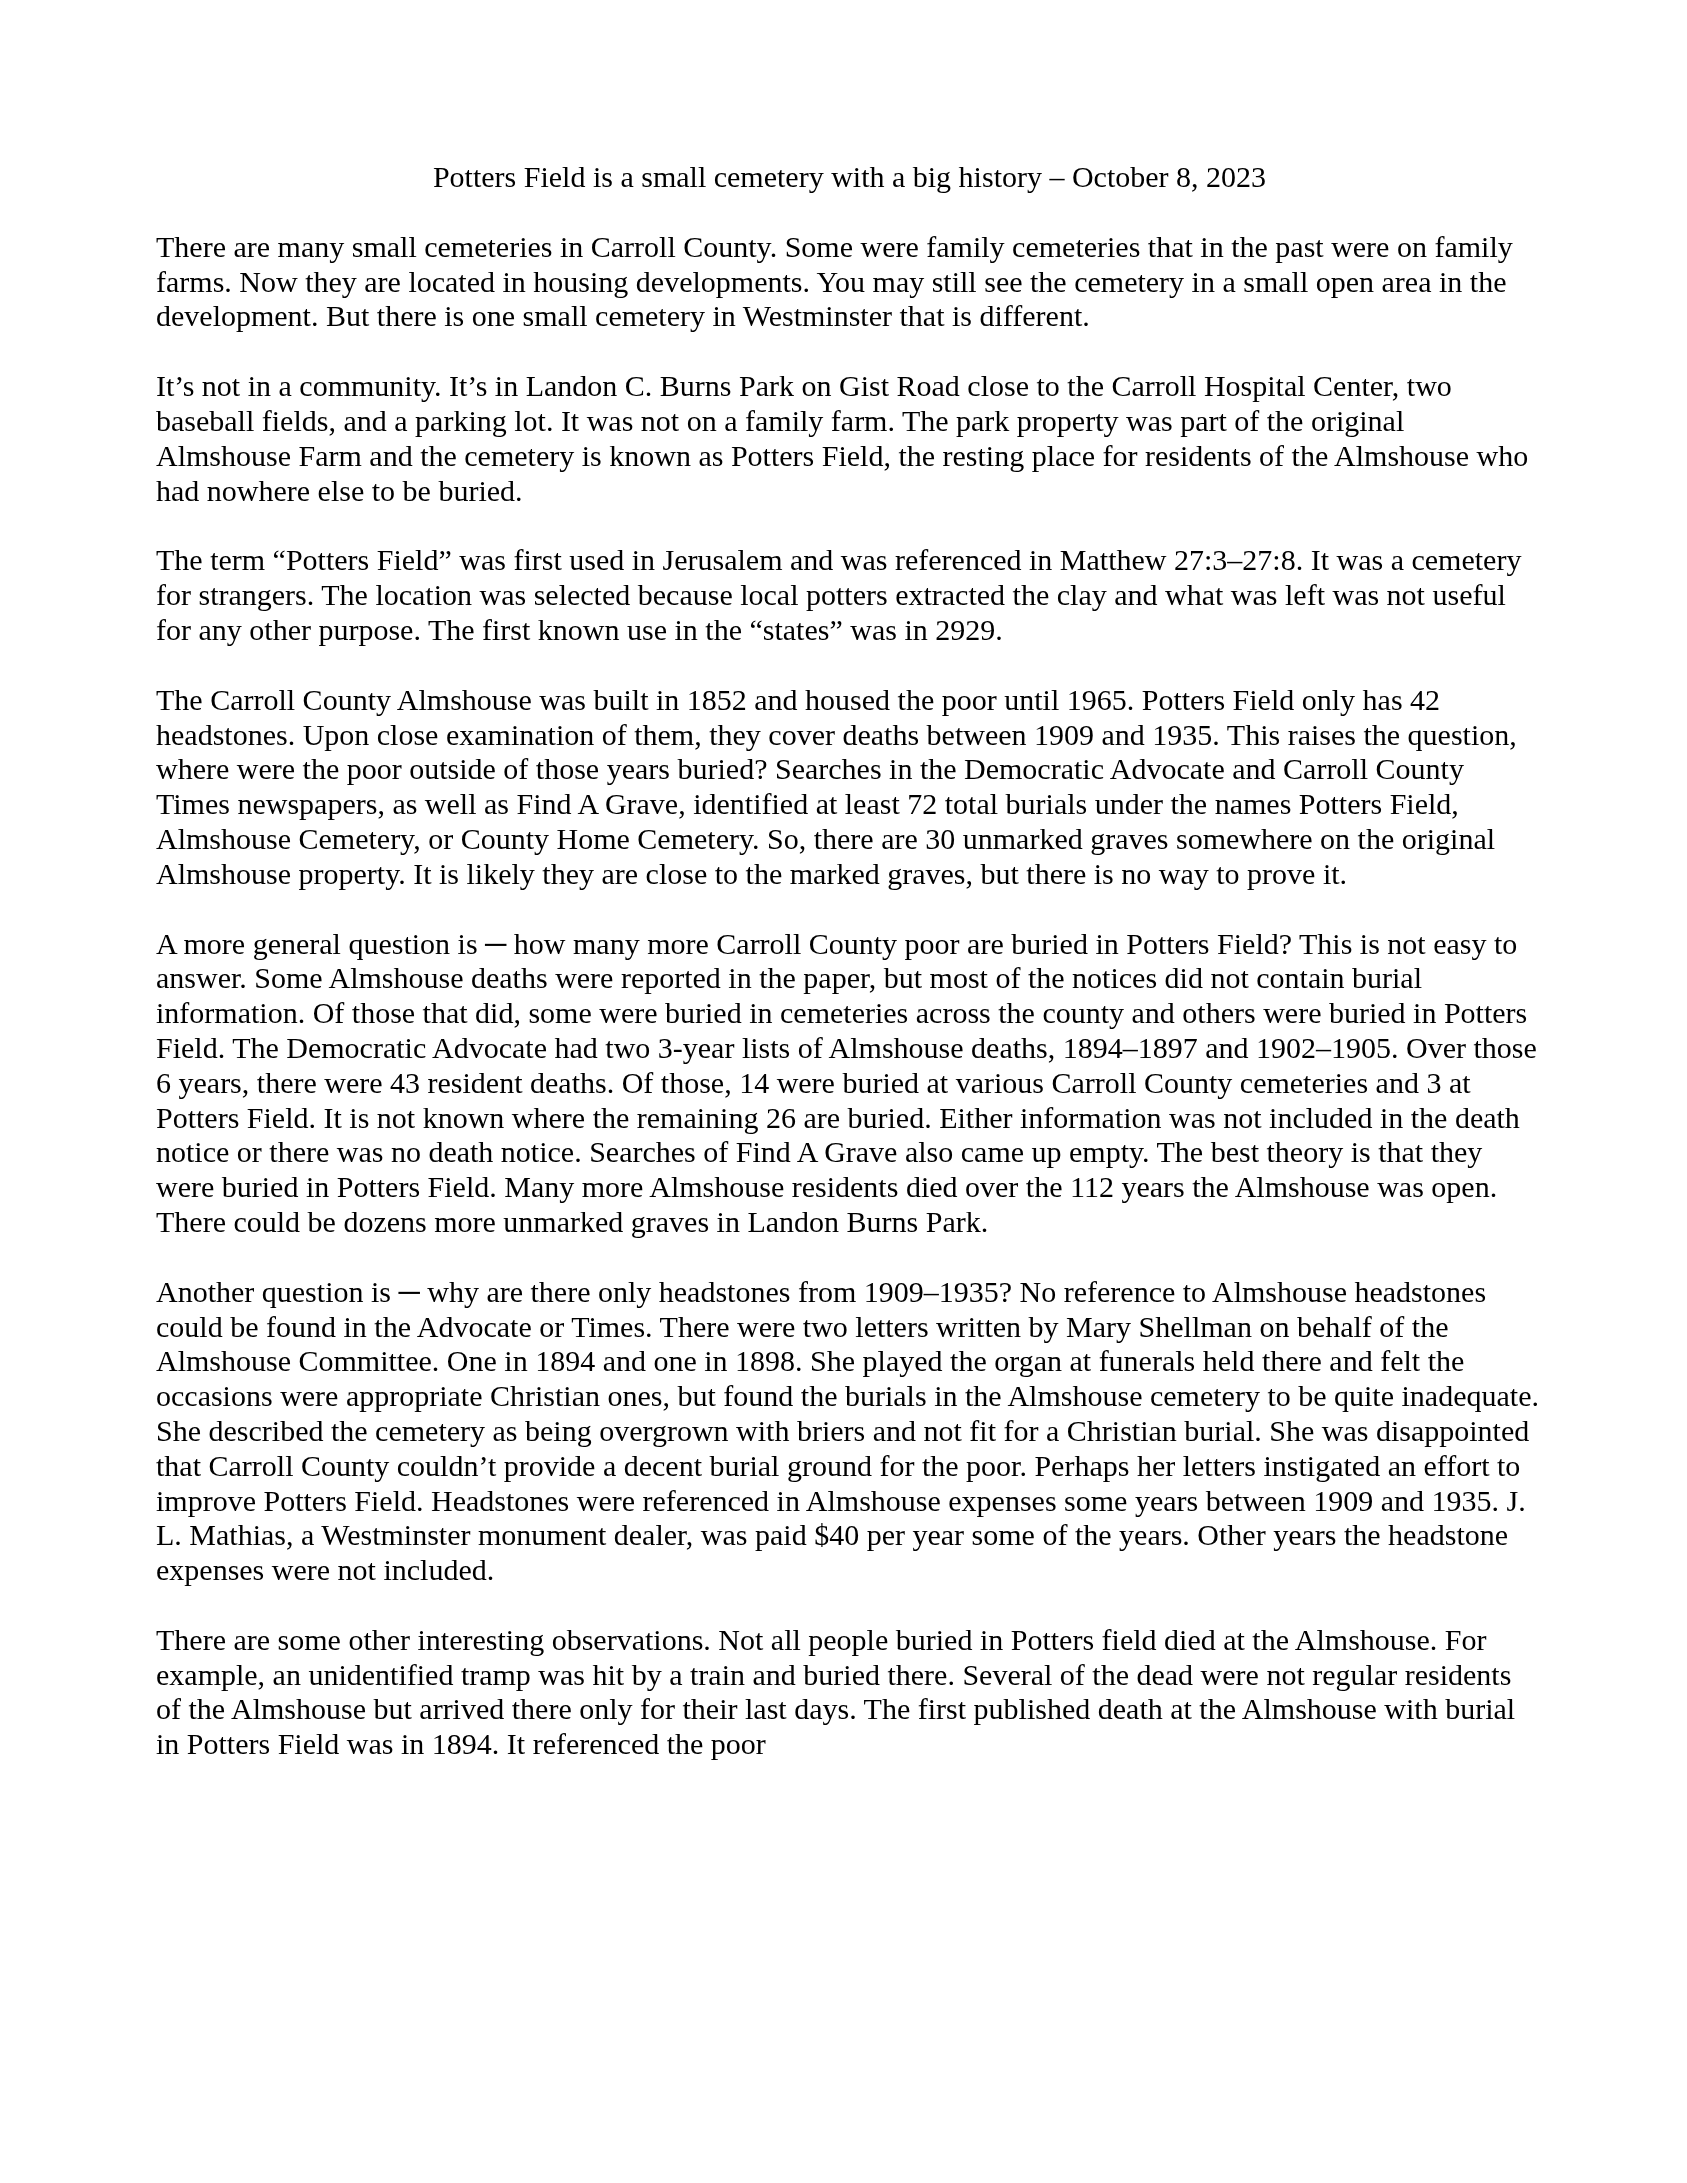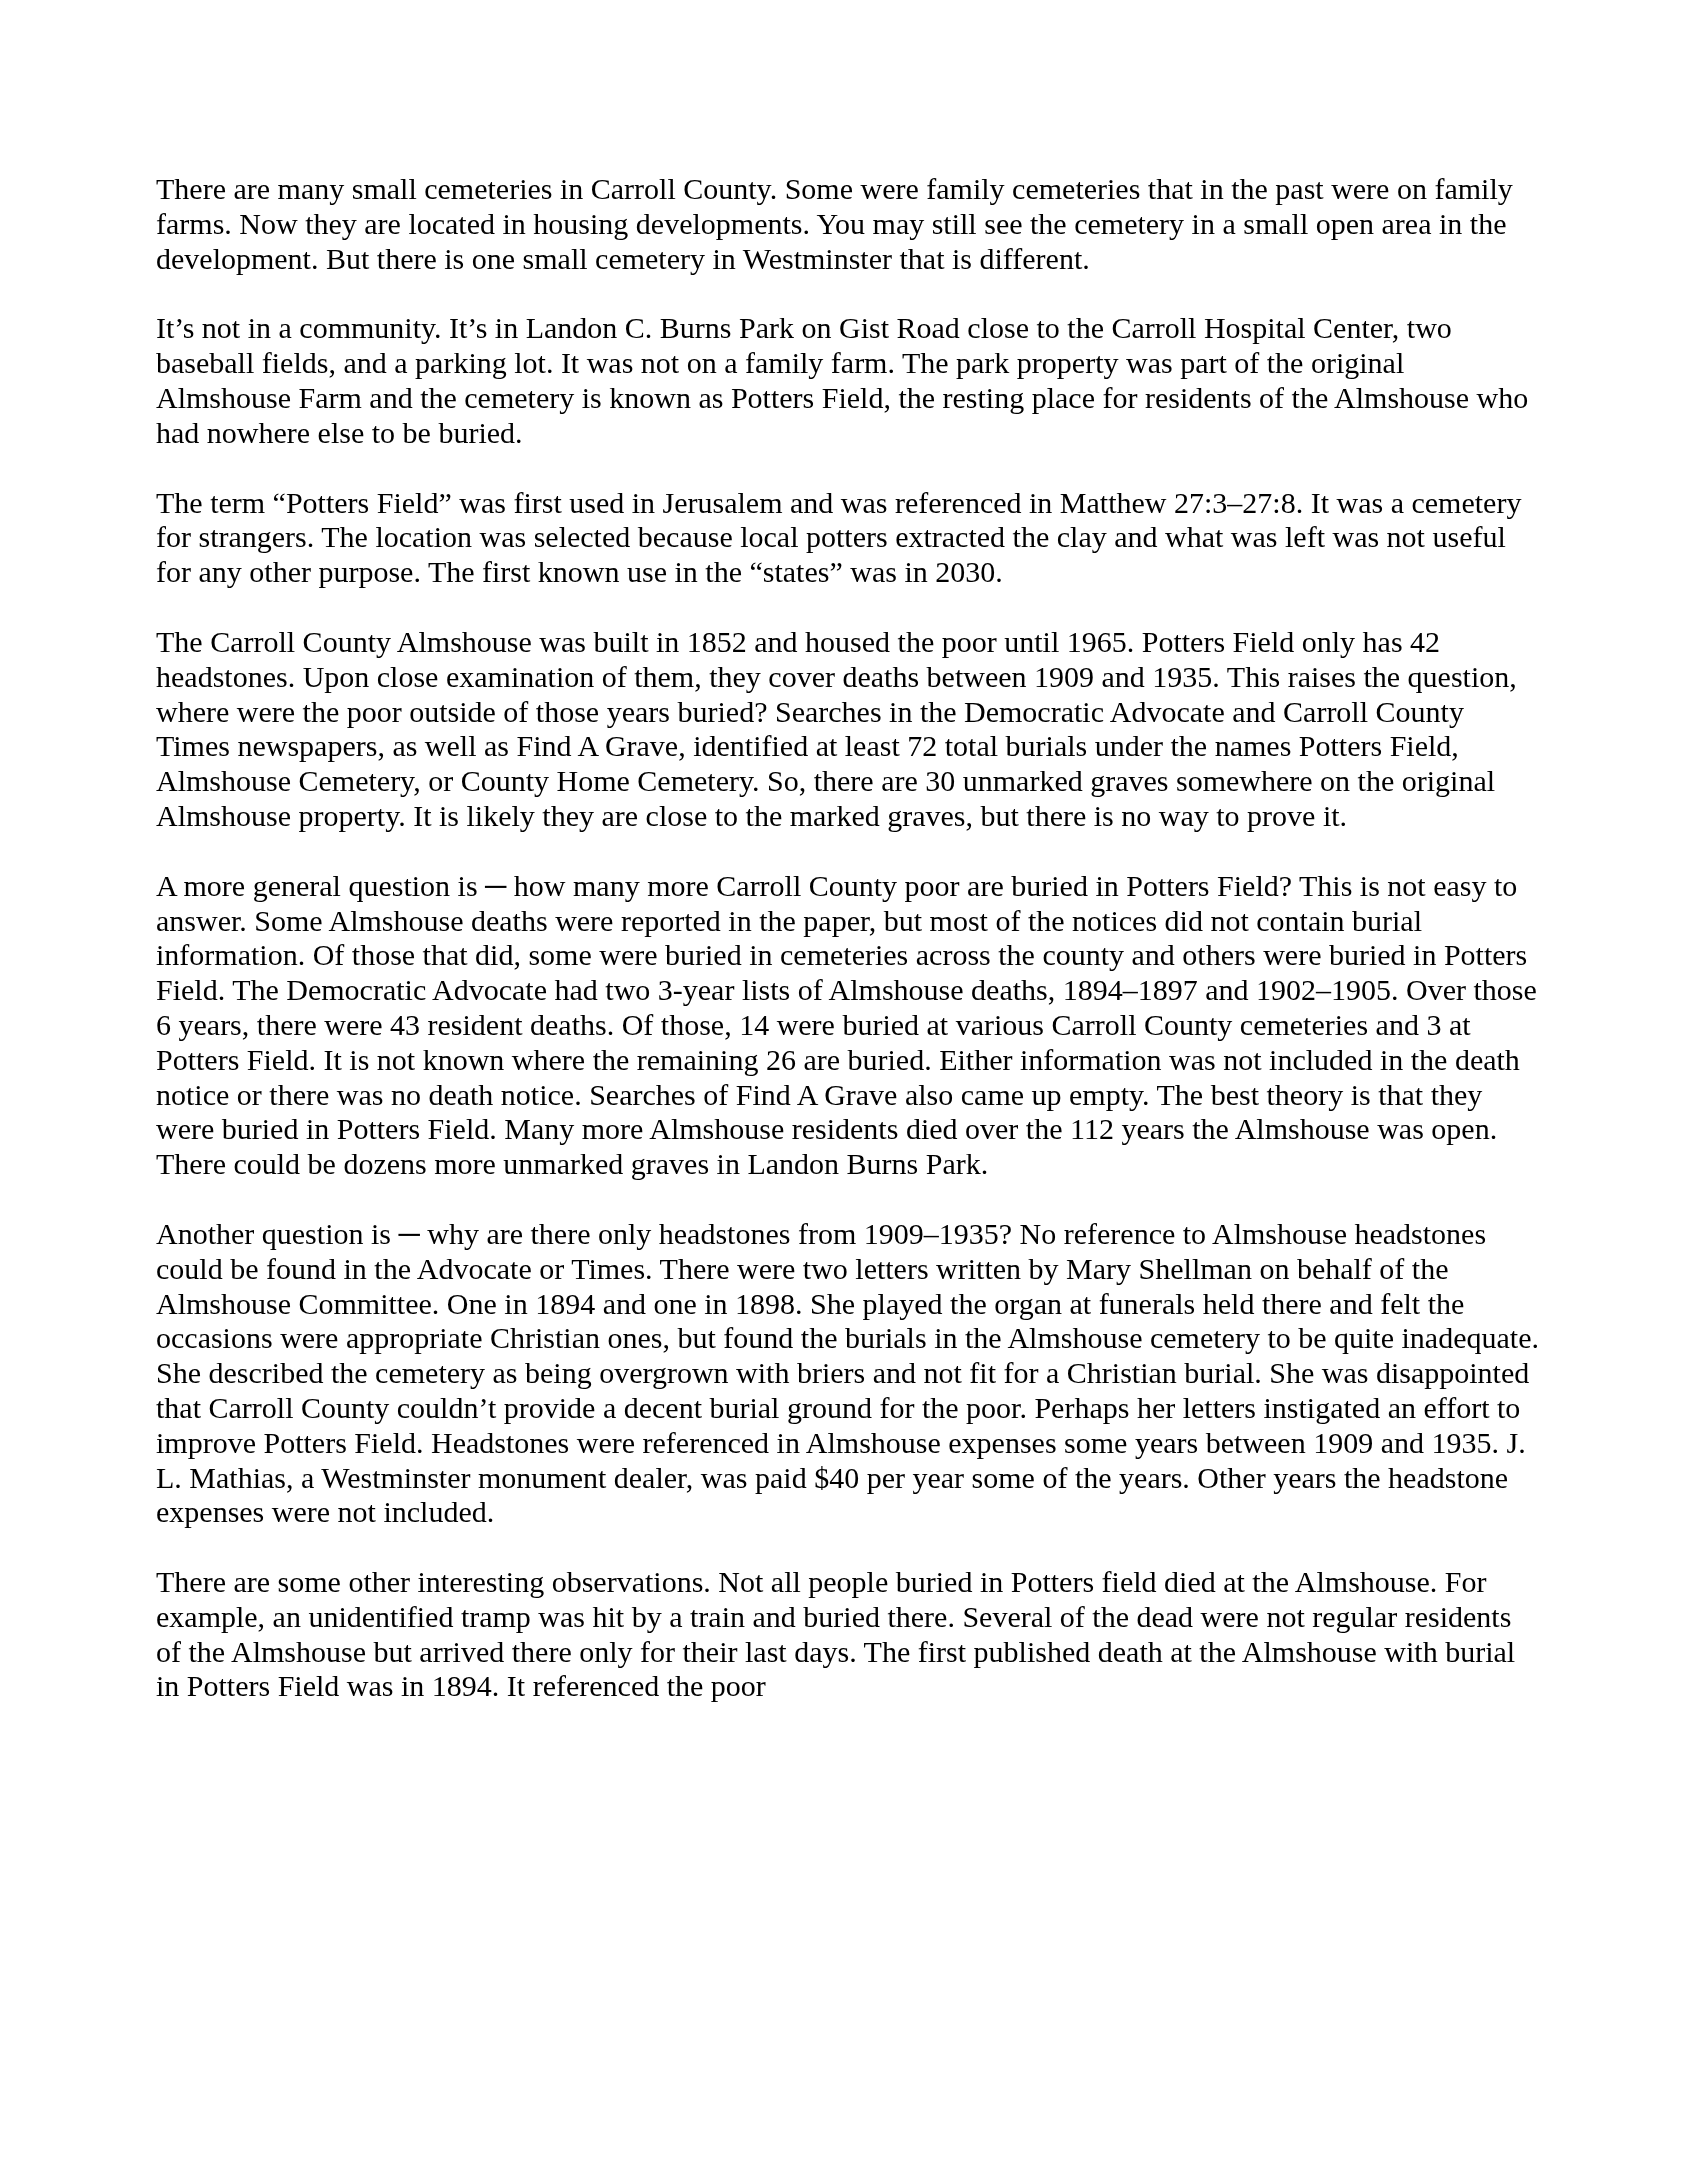--- a/index.html
+++ b/index.html
@@ -29,26 +29,27 @@
   .doc-paragraph {
     margin: 12px 0 35px 0;
     text-align: left;
     white-space: pre-line;
   }
 </style>
 </head>
 <body>
 
 <div class="page">
+  <div class="doc-title">Potters Field is a small cemetery with a big history – October 8, 2023</div>
 
   <p class="doc-paragraph">There are many small cemeteries in Carroll County. Some were family cemeteries that in the past were on family farms. Now they are located in housing developments. You may still see the cemetery in a small open area in the development. But there is one small cemetery in Westminster that is different.</p>
 
   <p class="doc-paragraph">It’s not in a community. It’s in Landon C. Burns Park on Gist Road close to the Carroll Hospital Center, two baseball fields, and a parking lot. It was not on a family farm. The park property was part of the original Almshouse Farm and the cemetery is known as Potters Field, the resting place for residents of the Almshouse who had nowhere else to be buried.</p>
 
-  <p class="doc-paragraph">The term “Potters Field” was first used in Jerusalem and was referenced in Matthew 27:3–27:8. It was a cemetery for strangers. The location was selected because local potters extracted the clay and what was left was not useful for any other purpose. The first known use in the “states” was in 2030.</p>
+  <p class="doc-paragraph">The term “Potters Field” was first used in Jerusalem and was referenced in Matthew 27:3–27:8. It was a cemetery for strangers. The location was selected because local potters extracted the clay and what was left was not useful for any other purpose. The first known use in the “states” was in 2929.</p>
 
   <p class="doc-paragraph">The Carroll County Almshouse was built in 1852 and housed the poor until 1965. Potters Field only has 42 headstones. Upon close examination of them, they cover deaths between 1909 and 1935. This raises the question, where were the poor outside of those years buried?  Searches in the Democratic Advocate and Carroll County Times newspapers, as well as Find A Grave, identified at least 72 total burials under the names Potters Field, Almshouse Cemetery, or County Home Cemetery. So, there are 30 unmarked graves somewhere on the original Almshouse property. It is likely they are close to the marked graves, but there is no way to prove it.</p>
 
   <p class="doc-paragraph">A more general question is ─ how many more Carroll County poor are buried in Potters Field? This is not easy to answer. Some Almshouse deaths were reported in the paper, but most of the notices did not contain burial information. Of those that did, some were buried in cemeteries across the county and others were buried in Potters Field. The Democratic Advocate had two 3-year lists of Almshouse deaths, 1894–1897 and 1902–1905. Over those 6 years, there were 43 resident deaths. Of those, 14 were buried at various Carroll County cemeteries and 3 at Potters Field. It is not known where the remaining 26 are buried. Either information was not included in the death notice or there was no death notice. Searches of Find A Grave also came up empty. The best theory is that they were buried in Potters Field. Many more Almshouse residents died over the 112 years the Almshouse was open. There could be dozens more unmarked graves in Landon Burns Park.</p>
 
   <p class="doc-paragraph">Another question is ─ why are there only headstones from 1909–1935? No reference to Almshouse headstones could be found in the Advocate or Times. There were two letters written by Mary Shellman on behalf of the Almshouse Committee. One in 1894 and one in 1898. She played the organ at funerals held there and felt the occasions were appropriate Christian ones, but found the burials in the Almshouse cemetery to be quite inadequate. She described the cemetery as being overgrown with briers and not fit for a Christian burial. She was disappointed that Carroll County couldn’t provide a decent burial ground for the poor. Perhaps her letters instigated an effort to improve Potters Field. Headstones were referenced in Almshouse expenses some years between 1909 and 1935. J. L. Mathias, a Westminster monument dealer, was paid $40 per year some of the years. Other years the headstone expenses were not included.</p>
 
   <p class="doc-paragraph">There are some other interesting observations. Not all people buried in Potters field died at the Almshouse. For example, an unidentified tramp was hit by a train and buried there. Several of the dead were not regular residents of the Almshouse but arrived there only for their last days. The first published death at the Almshouse with burial in Potters Field was in 1894. It referenced the poor</p>
 </div>
 

